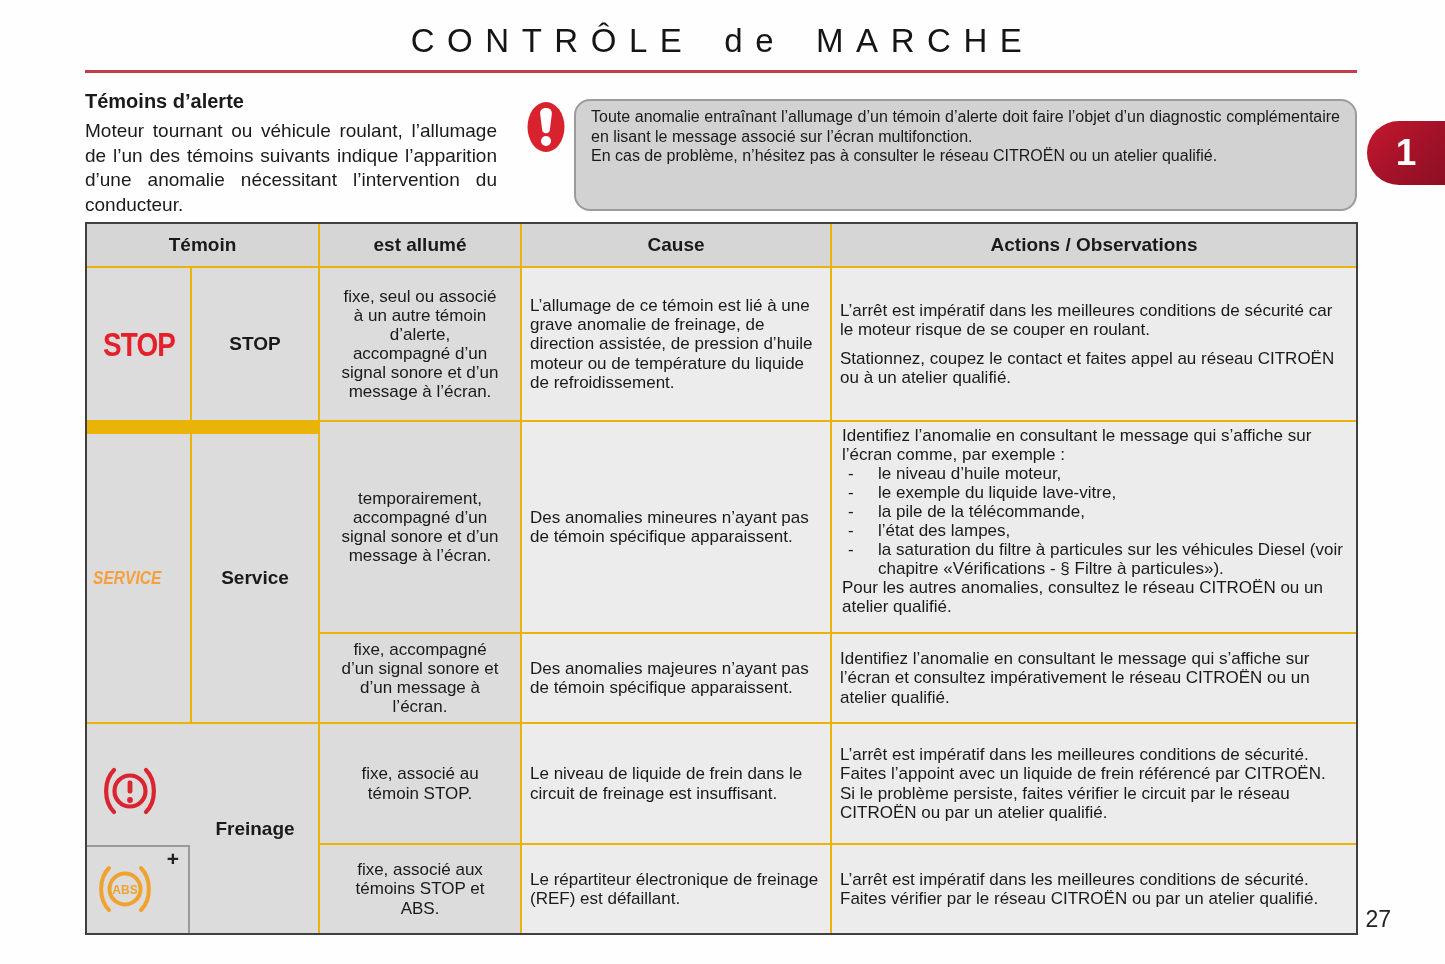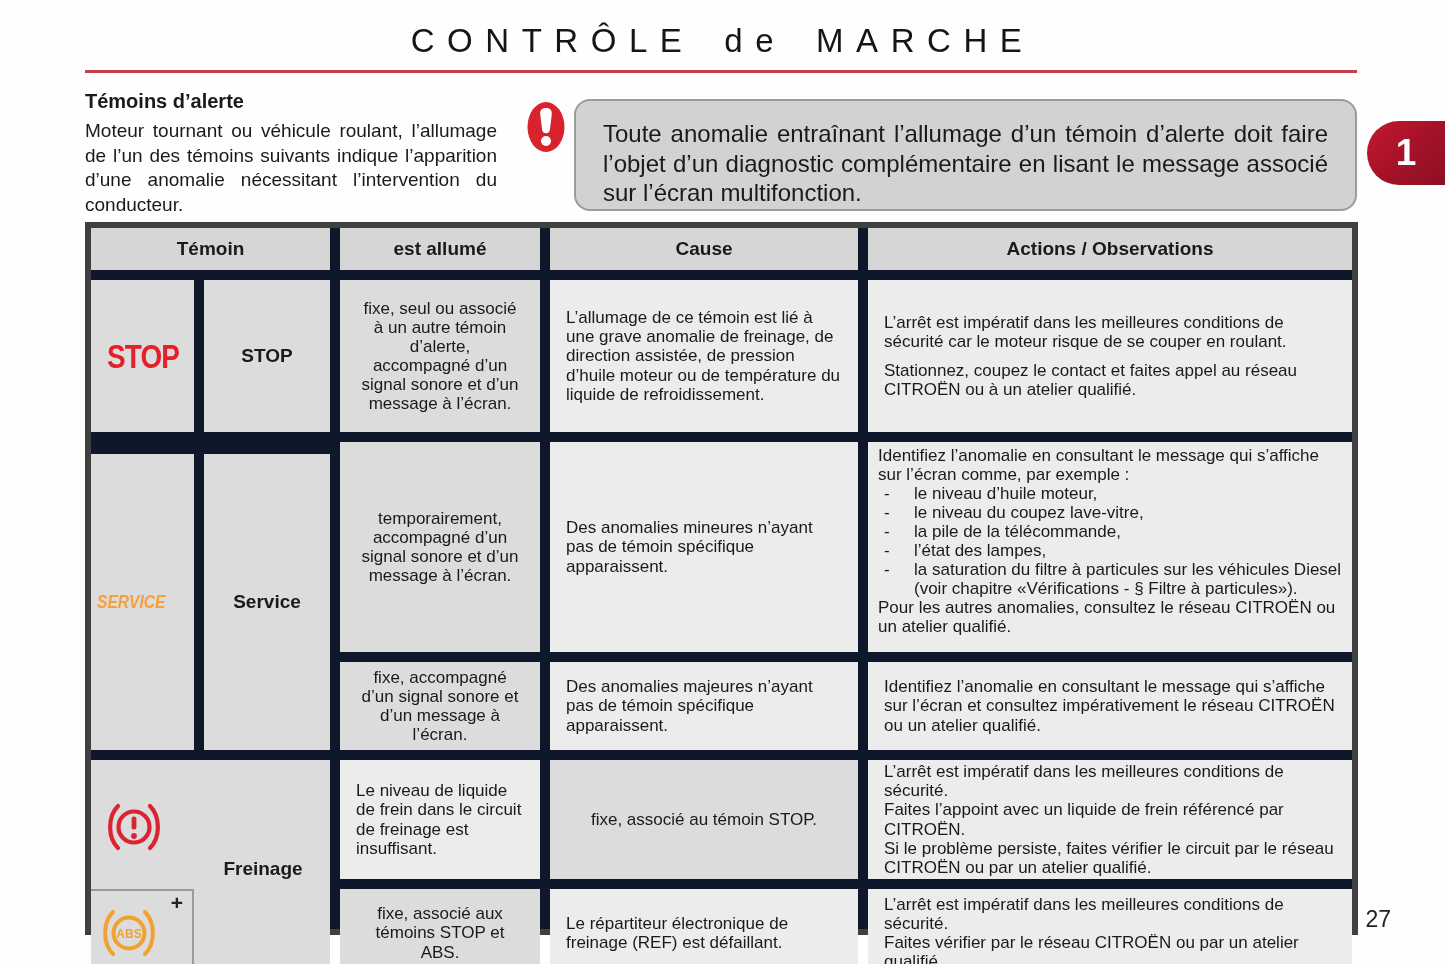--- a/index.html
+++ b/index.html
@@ -16,42 +16,42 @@
   
   .intro{position:absolute;left:85px;top:90px;width:412px;}
   .intro h2{margin:0 0 6px 0;font-size:20px;font-weight:700;}
   .intro p{margin:0;font-size:19px;line-height:1.3;text-align:justify;}
   
   .warn-icon{position:absolute;left:527px;top:101px;width:38px;height:52px;}
   .warn-box{
     position:absolute;left:574px;top:99px;width:783px;height:112px;box-sizing:border-box;
     background:#d2d2d2;border:2px solid #9b9b9b;border-radius:16px;padding:6px 15px;
   }
-  .warn-box p{margin:12px;font-size:24px;line-height:1.23;text-align:justify;}
+  .warn-box p{margin:0;font-size:16px;line-height:1.23;text-align:justify;}
   
   .chapter-tab{
     position:absolute;right:0;top:121px;width:78px;height:64px;
     background:linear-gradient(135deg,#c5182f 0%,#a31228 55%,#8c0f24 100%);
     border-radius:32px 0 0 32px;display:flex;align-items:center;justify-content:center;
   }
   .chapter-tab span{color:#ffffff;font-size:37px;font-weight:700;}
   
   .tbl{
     position:absolute;left:85px;top:222px;width:1273px;height:713px;box-sizing:border-box;
     display:grid;grid-template-columns:103px 126px 200px 308px 1fr;
     grid-template-rows:42px 152px 210px 88px 119px 88px;
-    gap:10px;background:#0f172a;border:6px solid #404040;
+    gap:2px;background:#eab308;border:2px solid #404040;
   }
   .cell{box-sizing:border-box;overflow:hidden;font-size:17px;line-height:1.12;}
   .bg-hdr{background:#d6d6d6;}
   .bg-mid{background:#dcdcdc;}
   .bg-light{background:#ececec;}
   .hdr{display:flex;align-items:center;justify-content:center;font-size:19px;font-weight:700;}
   .vc{display:flex;flex-direction:column;align-items:center;justify-content:center;text-align:center;padding:4px 20px;}
-  .vl{display:flex;flex-direction:column;justify-content:center;text-align:left;padding:4px 16px;}
+  .vl{display:flex;flex-direction:column;justify-content:center;text-align:left;padding:4px 8px;}
   .tl{padding:4px 10px;text-align:left;}
   .cell p{margin:0;}
   .gap-paras p + p{margin-top:9px;}
   .name-cell{display:flex;align-items:center;justify-content:center;font-weight:700;font-size:19px;}
   .span-temoin{grid-column:1/3;}
   .svc-span{grid-row:3/5;margin-top:12px;}
   .frein-merged{grid-column:1/3;grid-row:5/7;position:relative;}
   .frein-label{position:absolute;left:105px;top:0;right:0;bottom:0;display:flex;align-items:center;justify-content:center;font-weight:700;font-size:19px;}
   .brake-icon{position:absolute;left:11px;top:38px;width:64px;height:58px;}
   .abs-box{
@@ -138,21 +138,21 @@
       <p>Identifiez l’anomalie en consultant le message qui s’affiche sur l’écran comme, par exemple :</p>
       <div>
 
           <div class="bullet">
             <span class="dash">-</span>
             <span class="btext">le niveau d’huile moteur,</span>
           </div>
 
           <div class="bullet">
             <span class="dash">-</span>
-            <span class="btext">le niveau du coupez lave-vitre,</span>
+            <span class="btext">le exemple du liquide lave-vitre,</span>
           </div>
 
           <div class="bullet">
             <span class="dash">-</span>
             <span class="btext">la pile de la télécommande,</span>
           </div>
 
           <div class="bullet">
             <span class="dash">-</span>
             <span class="btext">l’état des lampes,</span>
@@ -188,22 +188,22 @@
         <svg class="abs-icon" viewBox="0 0 64 56">
           <g fill="none" stroke="#f0a230" stroke-width="4" stroke-linecap="round">
             <circle cx="32" cy="28" r="15.5"></circle>
             <path d="M16 7 C 5.5 17.5, 5.5 38.5, 16 49"></path>
             <path d="M48 7 C 58.5 17.5, 58.5 38.5, 48 49"></path>
           </g>
           <text x="32" y="32.5" text-anchor="middle" font-family="Liberation Sans, sans-serif" font-size="12" font-weight="bold" fill="#f0a230">ABS</text>
         </svg>
       </div>
     </div>
+    <div class="cell bg-mid vc">fixe, associé au témoin STOP.</div>
     <div class="cell bg-light vl">Le niveau de liquide de frein dans le circuit de freinage est insuffisant.</div>
-    <div class="cell bg-mid vc">fixe, associé au témoin STOP.</div>
     <div class="cell bg-light vl">
 
     <p>L’arrêt est impératif dans les meilleures conditions de sécurité.</p>
         <p>Faites l’appoint avec un liquide de frein référencé par CITROËN.</p>
         <p>Si le problème persiste, faites vérifier le circuit par le réseau CITROËN ou par un atelier qualifié.</p>
       </div>
     <div class="cell bg-mid vc">fixe, associé aux témoins STOP et ABS.</div>
     <div class="cell bg-light vl">Le répartiteur électronique de freinage (REF) est défaillant.</div>
     <div class="cell bg-light vl">
 

